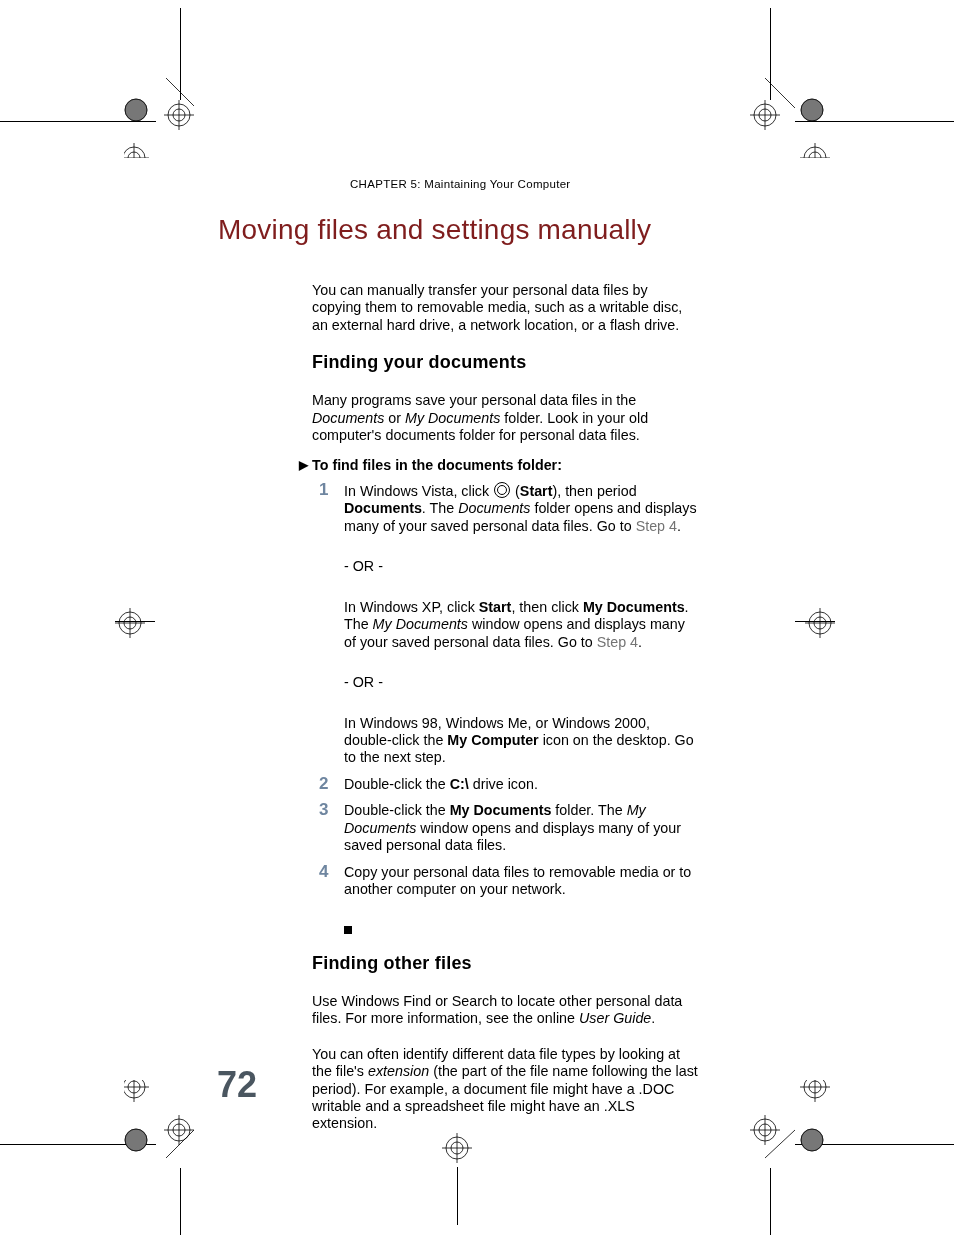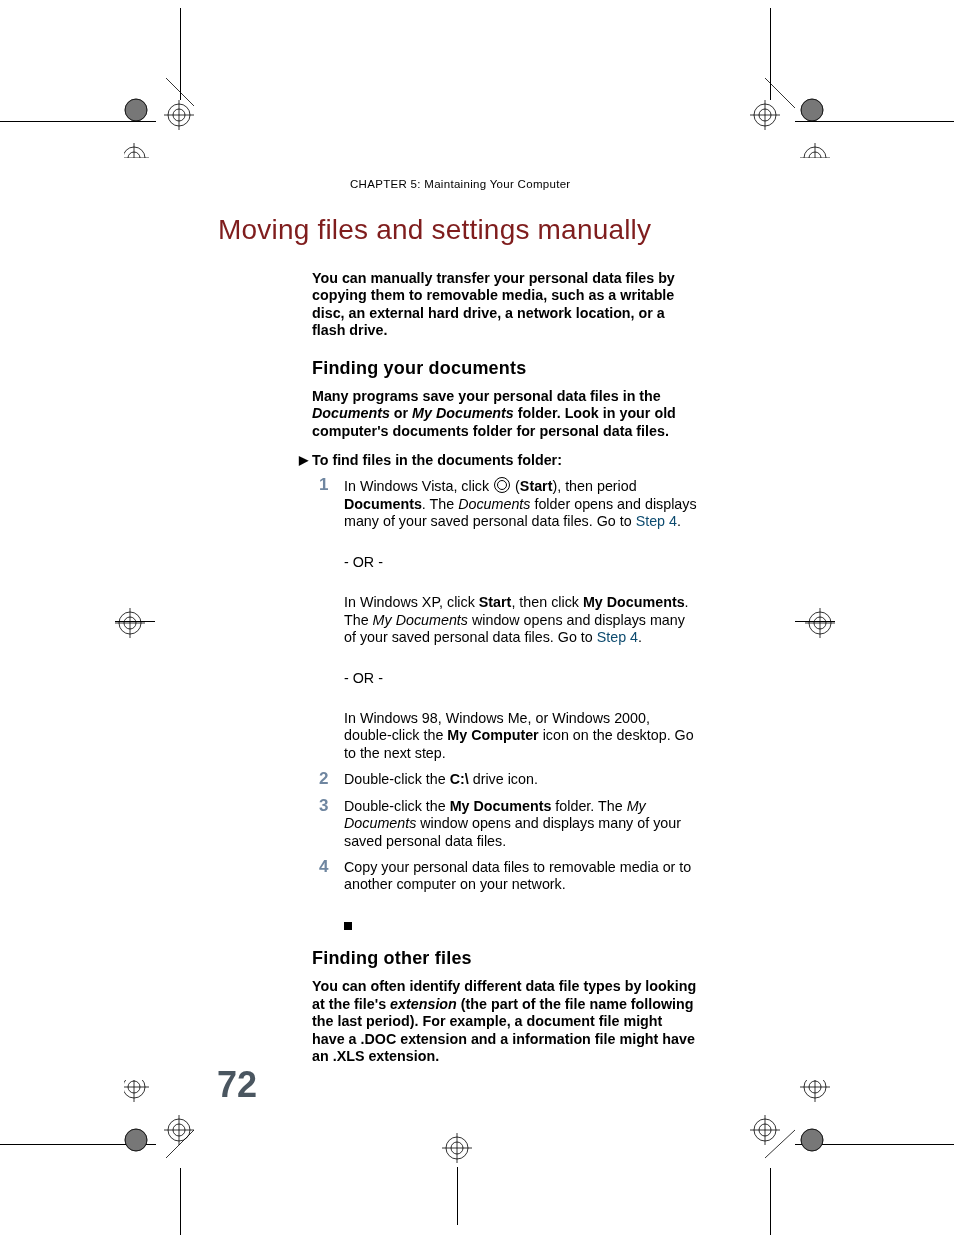--- a/index.html
+++ b/index.html
@@ -37,21 +37,21 @@
   }
   .content {
     position: absolute;
     left: 312px;
     top: 256px;
     width: 386px;
     font-size: 14.3px;
     line-height: 1.22;
     color: #000;
   }
-  .para { margin: 6px 0 12px 0; font-weight: bold; }
+  .para { margin: 18px 0 12px 0; }
   .h2 {
     font-size: 18px;
     font-weight: 700;
     color: #000;
     margin: 18px 0 8px 0;
     letter-spacing: 0.2px;
   }
   .proc-head {
     font-weight: 700;
     margin: 6px 0 8px 0;
@@ -75,21 +75,21 @@
     top: -2px;
     font-size: 17px;
     font-weight: 700;
     color: #6f86a0;
     font-family: "Myriad Pro", "Segoe UI", Arial, sans-serif;
   }
   .steps li .body { display: block; }
   .steps li .sub { display: block; margin-top: 23px; }
   .italic { font-style: italic; }
   .bold { font-weight: 700; }
-  .link { color: #0c4a6e; }
+  .link { color: #737373; }
   .start-icon {
     display: inline-block;
     width: 14px; height: 14px;
     border: 1.2px solid #000;
     border-radius: 50%;
     vertical-align: -2px;
     position: relative;
     margin: 0 1px;
   }
   .start-icon::before {
@@ -274,18 +274,21 @@
       <li>
         <span class="num">4</span>
         <span class="body">Copy your personal data files to removable media or to another computer on your network.</span>
         <span class="sub"><span class="end-square"></span></span>
       </li>
     </ol>
 
     <div class="h2" style="margin-top:14px;">Finding other files</div>
 
     <p class="para">
-      <span>You can often identify different data file types by looking at the file's </span><span class="italic">extension</span><span> (the part of the file name following the last period). For example, a document file might have a .DOC extension and a information file might have an .XLS extension.</span>
+      <span>Use Windows Find or Search to locate other personal data files. For more information, see the online </span><span class="italic">User Guide</span><span>.</span>
+    </p>
+    <p class="para">
+      <span>You can often identify different data file types by looking at the file's </span><span class="italic">extension</span><span> (the part of the file name following the last period). For example, a document file might have a .DOC writable and a spreadsheet file might have an .XLS extension.</span>
     </p>
   </div>
 
   <div class="page-number">72</div>
 </div>
 
 </body></html>

